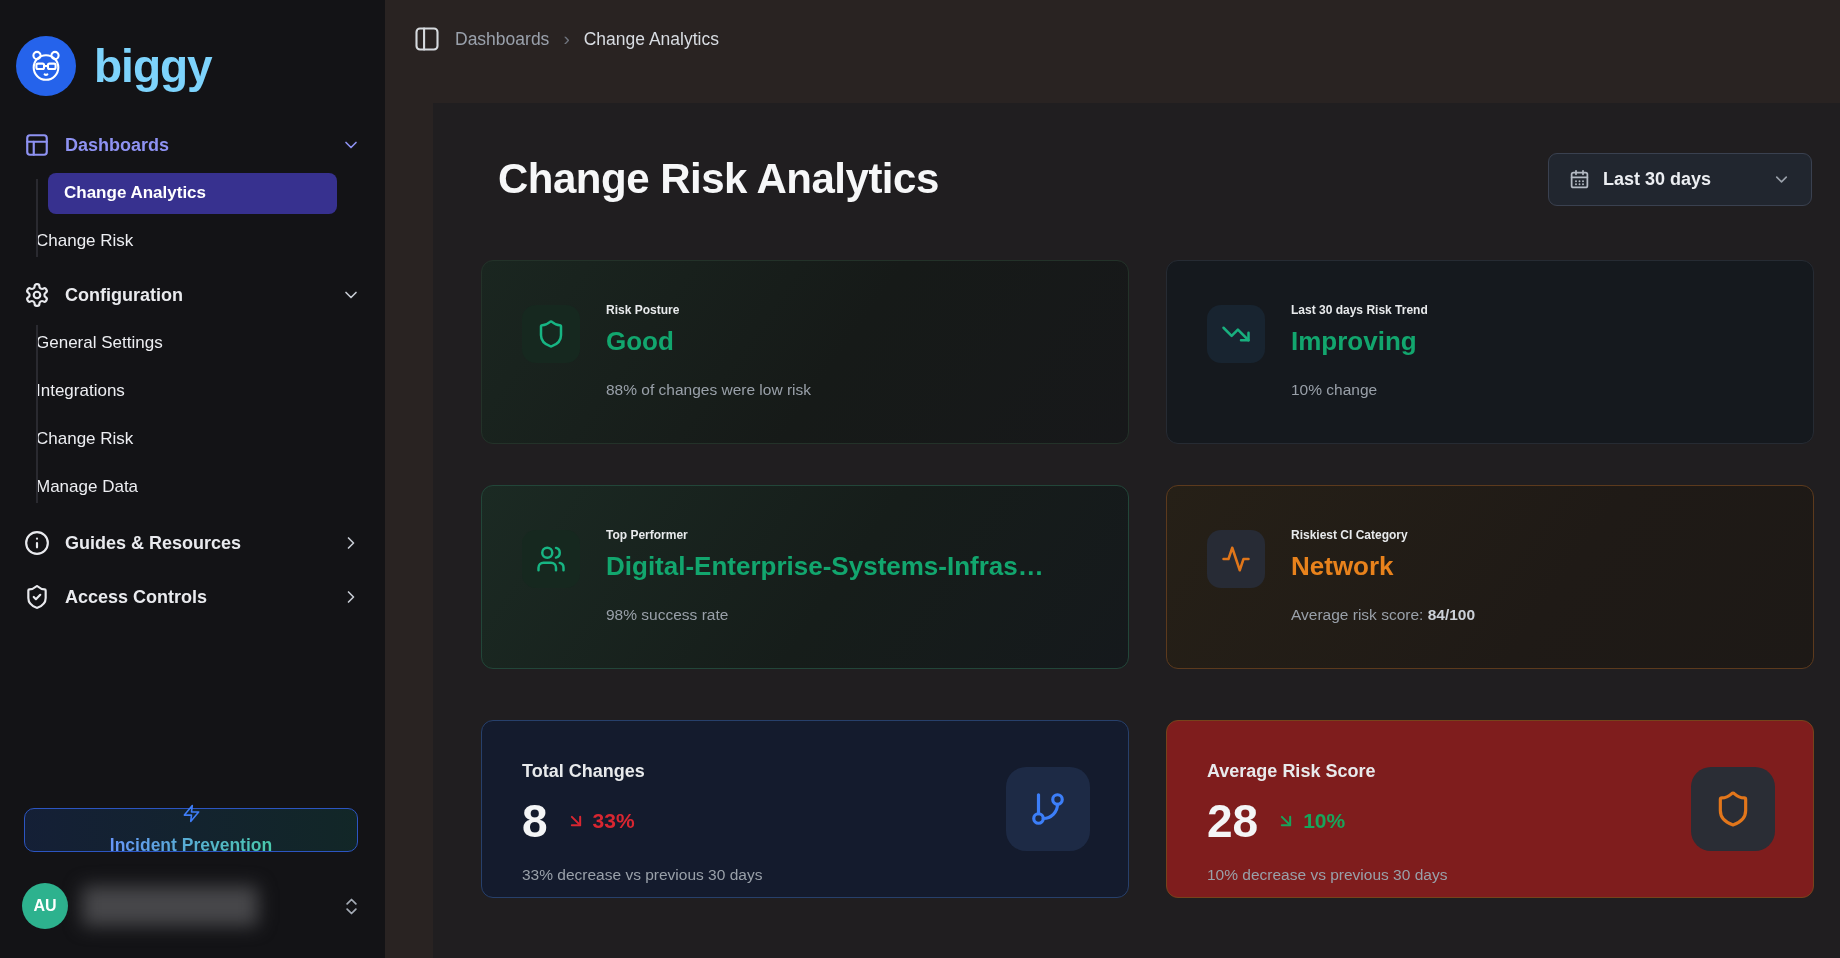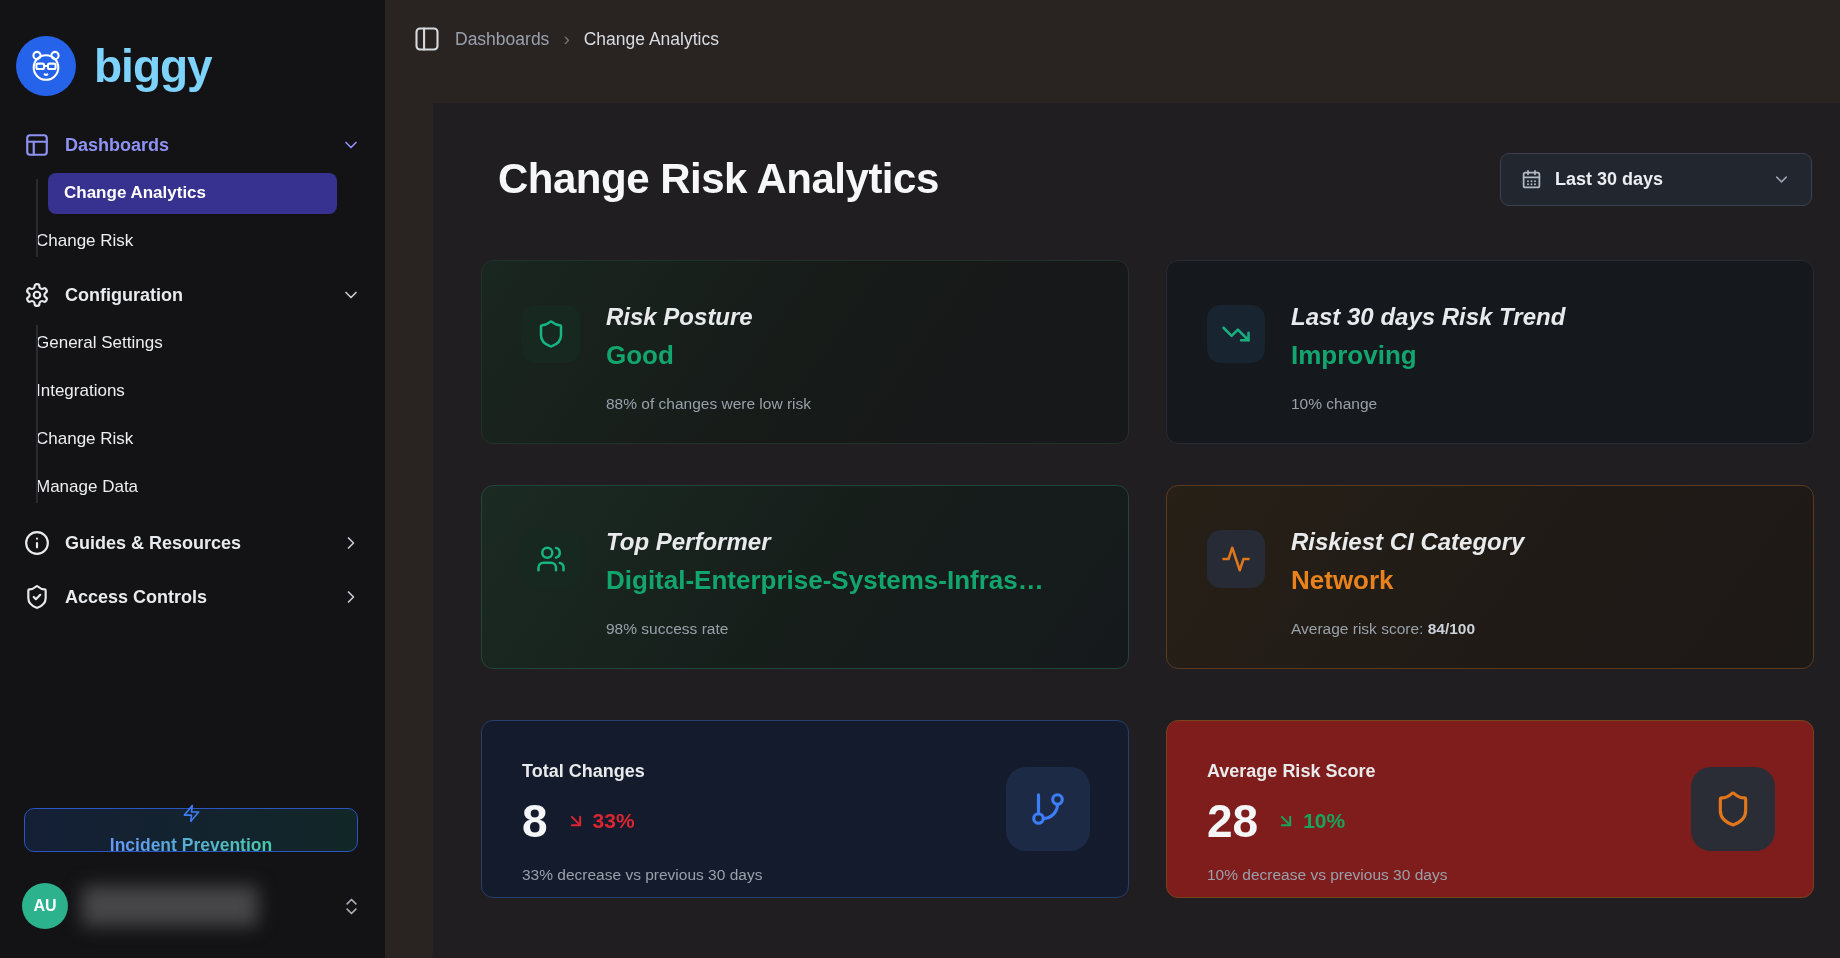--- a/index.html
+++ b/index.html
@@ -47,38 +47,38 @@
   .breadcrumb{position:absolute;left:28px;top:25px;display:flex;align-items:center;gap:14px;}
   .panel-toggle{background:none;border:none;padding:0;color:#d6dade;cursor:pointer;width:28px;height:28px;}
   .bc-item{font-size:17.5px;color:#9aa1ac;cursor:pointer;}
   .bc-sep{font-size:19px;color:#70757f;}
   .bc-item.current{color:#d8dce2;}
 
   
   .panel{position:absolute;left:433px;top:103px;width:1407px;height:855px;background:#201e20;}
   .title-row{position:absolute;left:48px;right:28px;top:46px;height:60px;display:flex;align-items:center;justify-content:space-between;}
   h1.page-title{margin:17px;font-size:42px;font-weight:800;color:#f6f7f8;letter-spacing:-0.5px;}
-  .date-filter{width:312px;height:53px;box-sizing:border-box;display:flex;align-items:center;padding:0 20px;gap:13px;
+  .date-filter{width:264px;height:53px;box-sizing:border-box;display:flex;align-items:center;padding:0 20px;gap:13px;
     background:#21262f;border:1px solid #3a4150;border-radius:9px;cursor:pointer;}
   .date-filter .cal{width:21px;height:21px;color:#b4bac4;}
   .date-filter .df-label{font-size:18px;font-weight:600;color:#eceef2;font-family:"Liberation Sans",sans-serif;}
   .date-filter .df-chev{margin-left:auto;width:19px;height:19px;color:#9aa1ab;}
 
   .card{position:absolute;width:648px;box-sizing:border-box;border-radius:12px;border:1px solid transparent;}
   .info-card{height:184px;padding:42px 40px 0 40px;display:flex;align-items:flex-start;}
   .c1{left:48px;top:157px;background:linear-gradient(125deg,#1a2620 0%,#161a18 55%,#17181a 100%);border-color:#233229;}
   .c2{left:733px;top:157px;background:#15191e;border-color:#262b33;}
   .c3{left:48px;top:382px;background:linear-gradient(125deg,#1b2a23 0%,#161d1a 55%,#15191c 100%);border-color:#224639;}
   .c4{left:733px;top:382px;background:linear-gradient(125deg,#262017 0%,#1f1a16 60%,#1d1916 100%);border-color:#5c3a1d;}
   .tile{width:58px;height:58px;border-radius:14px;display:flex;align-items:center;justify-content:center;flex-shrink:0;margin-top:2px;}
   .t-green{background:#16281f;color:#17b583;}
   .t-blue{background:#182430;color:#19b07f;}
   .t-slate{background:#272b35;color:#e0761a;}
   .card-text{margin-left:26px;min-width:0;}
-  .card-label{font-size:24px;font-weight:600;color:#e8eaec;font-style:italic;}
+  .card-label{font-size:12px;font-weight:600;color:#e8eaec;}
   .card-value{font-size:26px;font-weight:700;margin-top:9px;white-space:nowrap;overflow:hidden;text-overflow:ellipsis;max-width:500px;}
   .v-green{color:#12a66e;} .v-orange{color:#e8821c;}
   .card-sub{font-size:15.5px;color:#99a0a9;margin-top:24px;}
   .card-sub .strong{color:#ccd1d8;font-weight:600;}
 
   .stat-card{height:178px;padding:40px 40px;position:absolute;}
   .c5{left:48px;top:617px;background:#141b2d;border-color:#27406b;}
   .c6{left:733px;top:617px;background:#7f1d1d;border-color:#76431b;}
   .stat-label{font-size:18px;font-weight:600;color:#e8eaec;}
   .stat-value-row{display:flex;align-items:center;gap:18px;margin-top:16px;}

